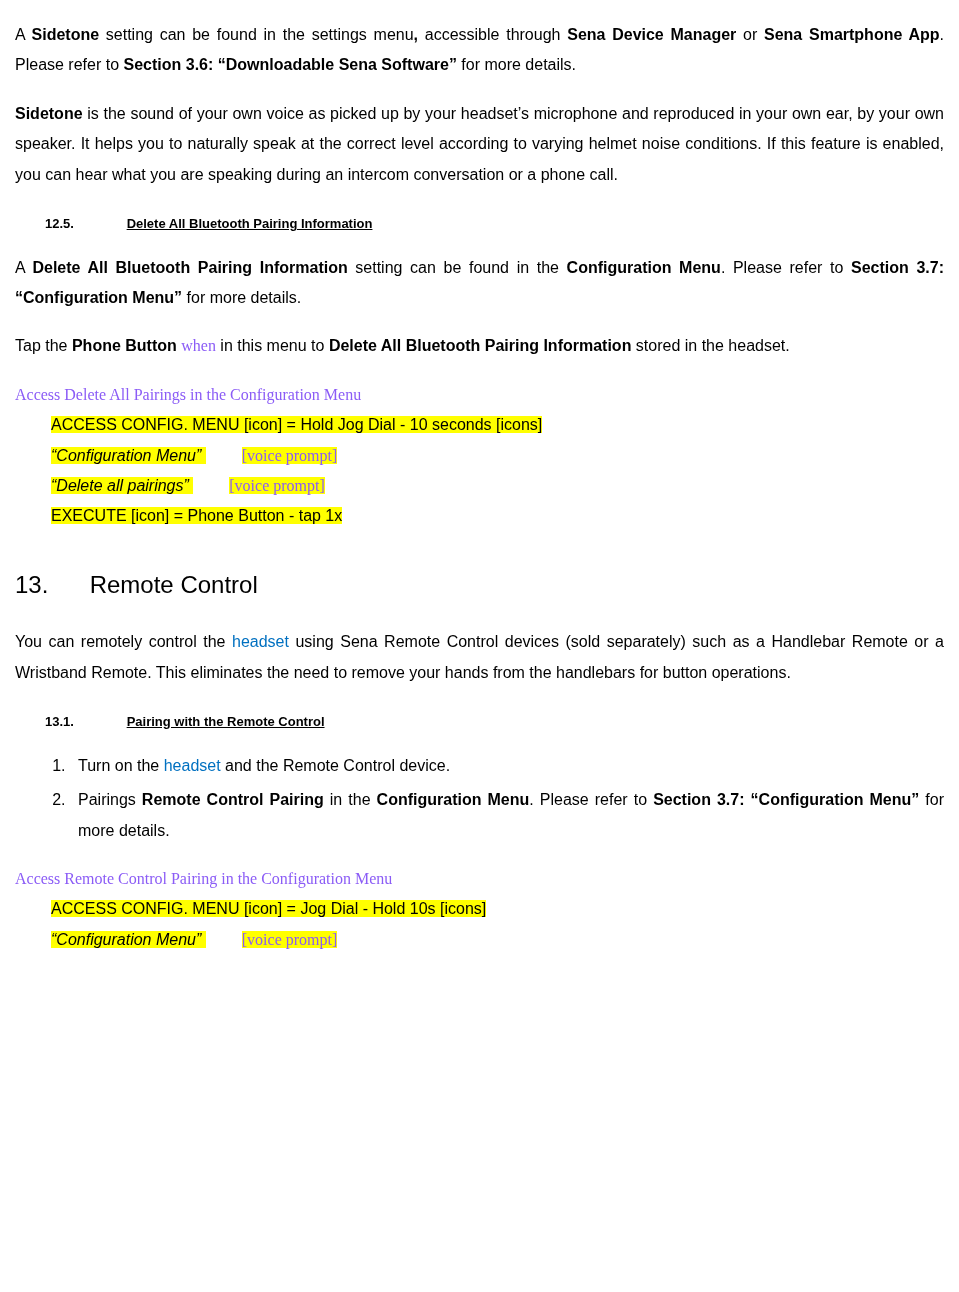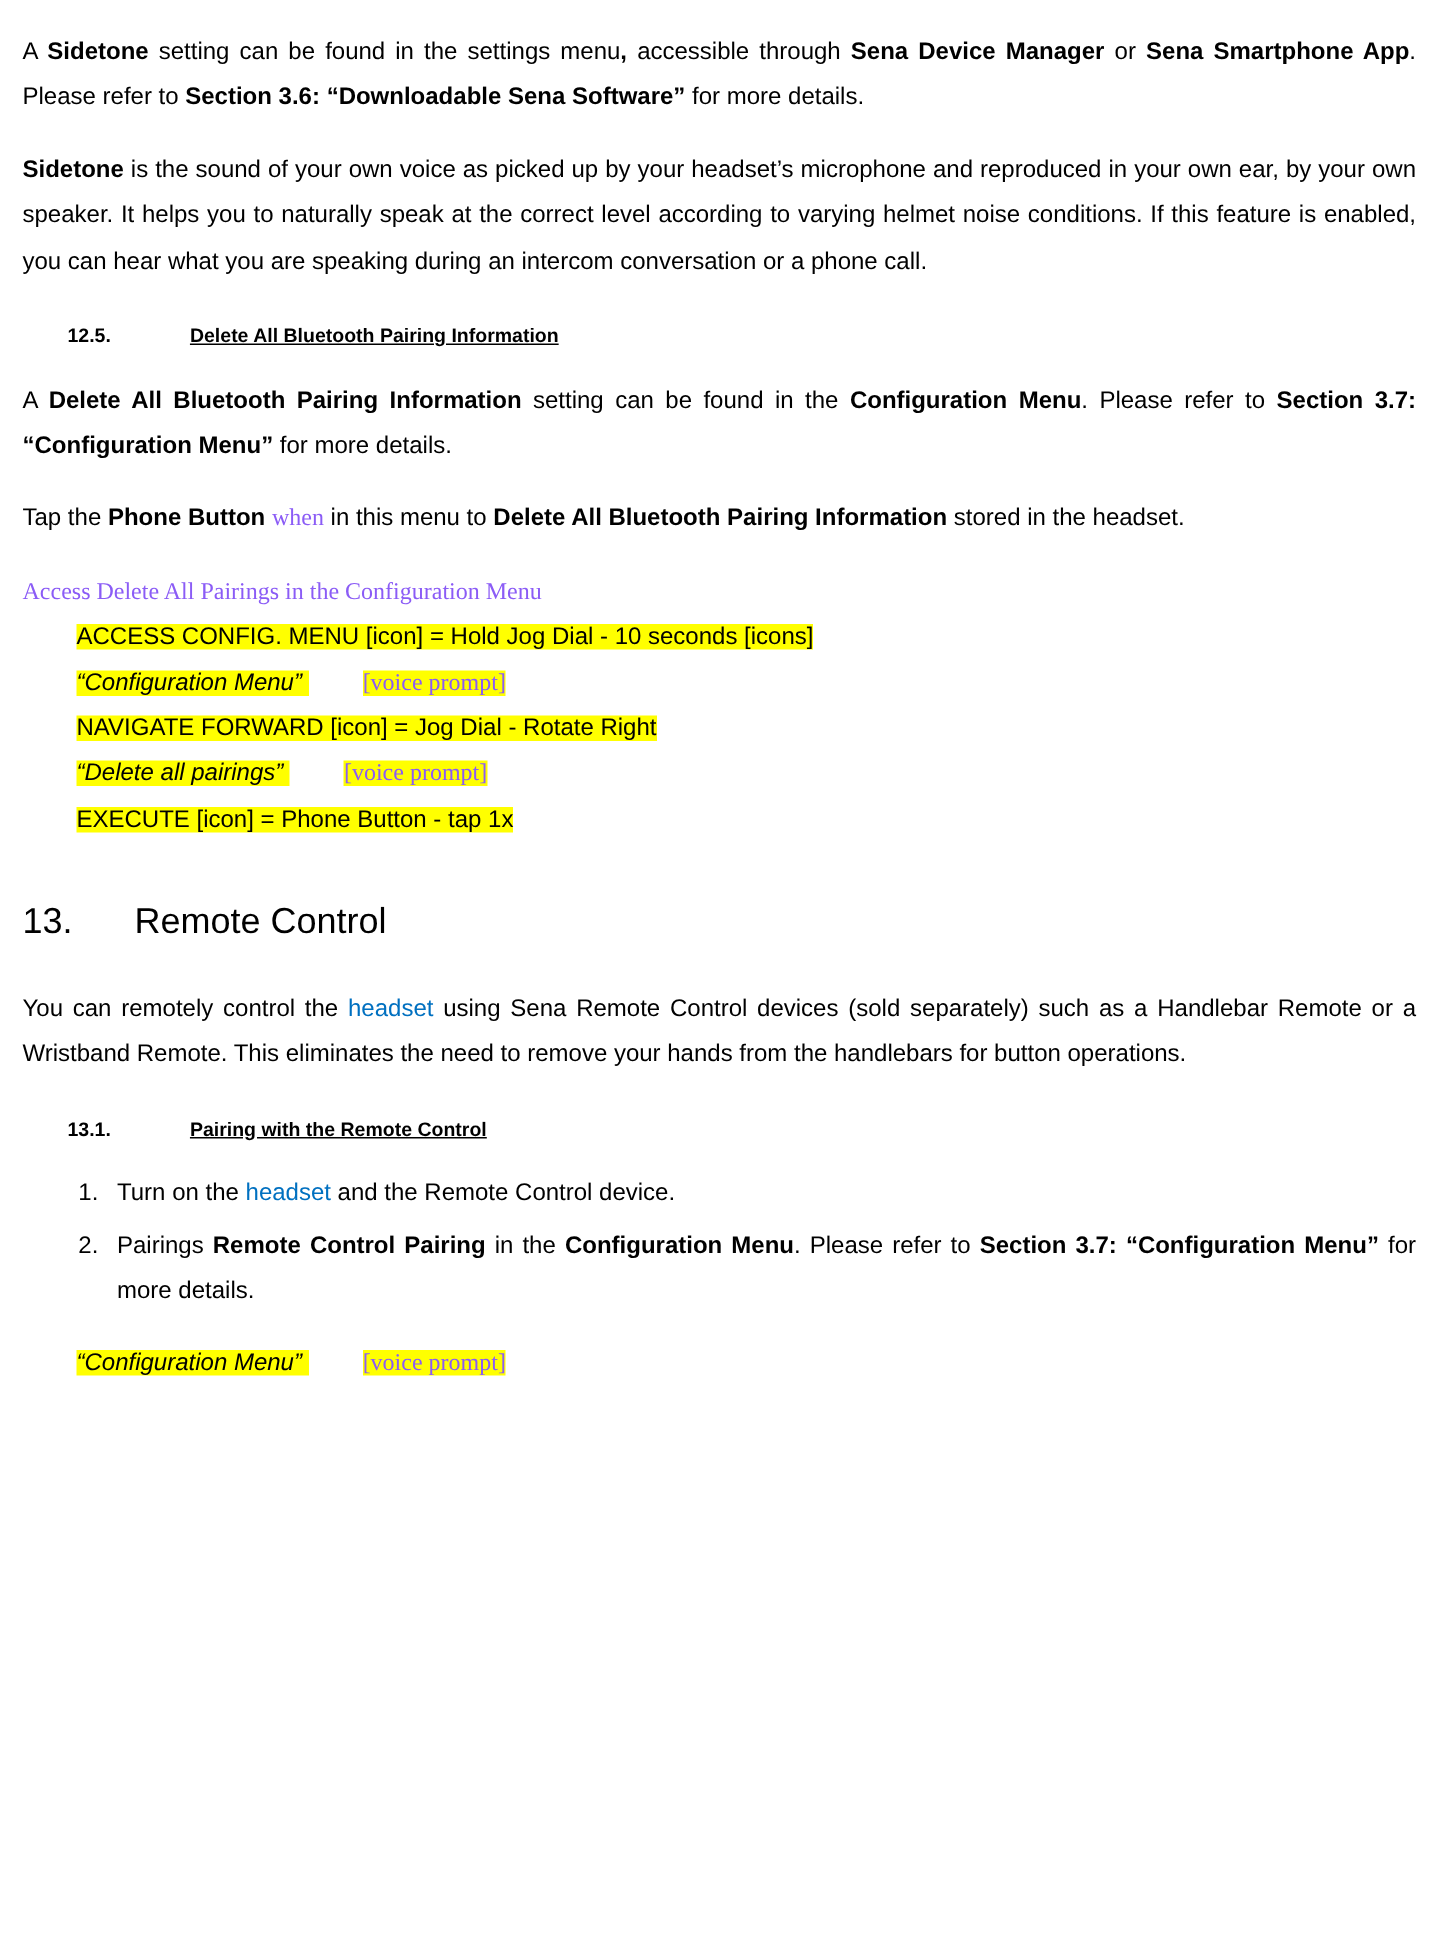--- a/index.html
+++ b/index.html
@@ -60,21 +60,20 @@
 </p>
 
 <p>
   <span>Tap the </span><span class="bold">Phone Button</span><span> </span><span class="red">when</span><span> in this menu to </span><span class="bold">Delete All Bluetooth Pairing Information</span><span> stored in the headset.</span>
 </p>
 
 <div class="instr-block">
   <span class="red instr-line">Access Delete All Pairings in the Configuration Menu</span>
   <span class="instr-line"><span class="hl">ACCESS CONFIG. MENU [icon] = Hold Jog Dial  - 10 seconds [icons]</span></span>
   <span class="instr-line"><span class="hl italic">“Configuration Menu” </span><span class="hl red">[voice prompt]</span></span>
-  <span class="instr-line"><span class="hl">NAVIGATE FORWARD [icon] = Jog Dial - Rotate Right</span></span>
   <span class="instr-line"><span class="hl italic">“Delete all pairings” </span><span class="hl red">[voice prompt]</span></span>
   <span class="instr-line"><span class="hl">EXECUTE [icon] = Phone Button - tap 1x</span></span>
 </div>
 
 <div class="h1">
   <span class="num">13.</span>
   <span>Remote Control</span>
 </div>
 
 <p>
@@ -89,14 +88,16 @@
 <ol class="steps">
   <li>
     <span>Turn on the </span><span class="blue">headset</span><span> and the Remote Control device.</span>
   </li>
   <li>
     <span>Pairings </span><span class="bold">Remote Control Pairing</span><span> in the </span><span class="bold">Configuration Menu</span><span>. Please refer to </span><span class="bold">Section 3.7: “Configuration Menu”</span><span> for more details.</span>
   </li>
 </ol>
 
 <div class="instr-block">
+  <span class="red instr-line">Access Remote Control Pairing in the Configuration Menu</span>
+  <span class="instr-line"><span class="hl">ACCESS CONFIG. MENU [icon] = Jog Dial  - Hold 10s [icons]</span></span>
   <span class="instr-line"><span class="hl italic">“Configuration Menu” </span><span class="hl red">[voice prompt]</span></span>
 </div>
 
 </body></html>

